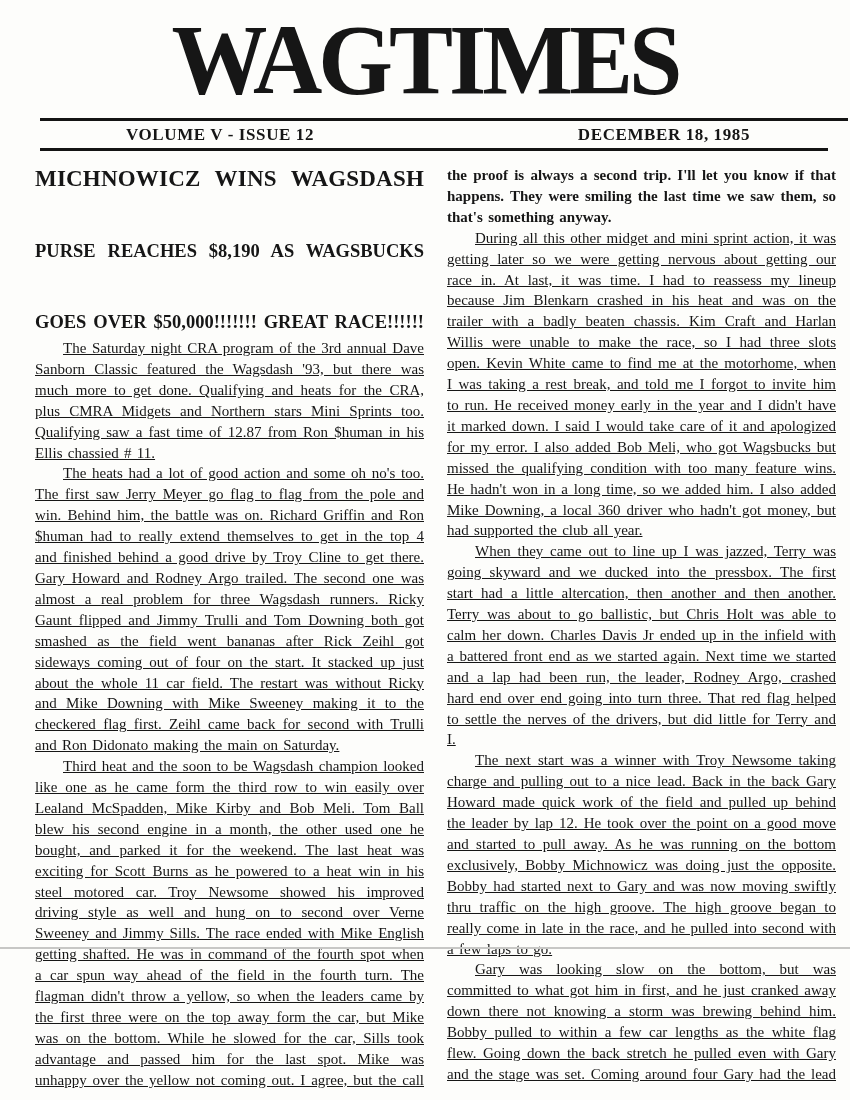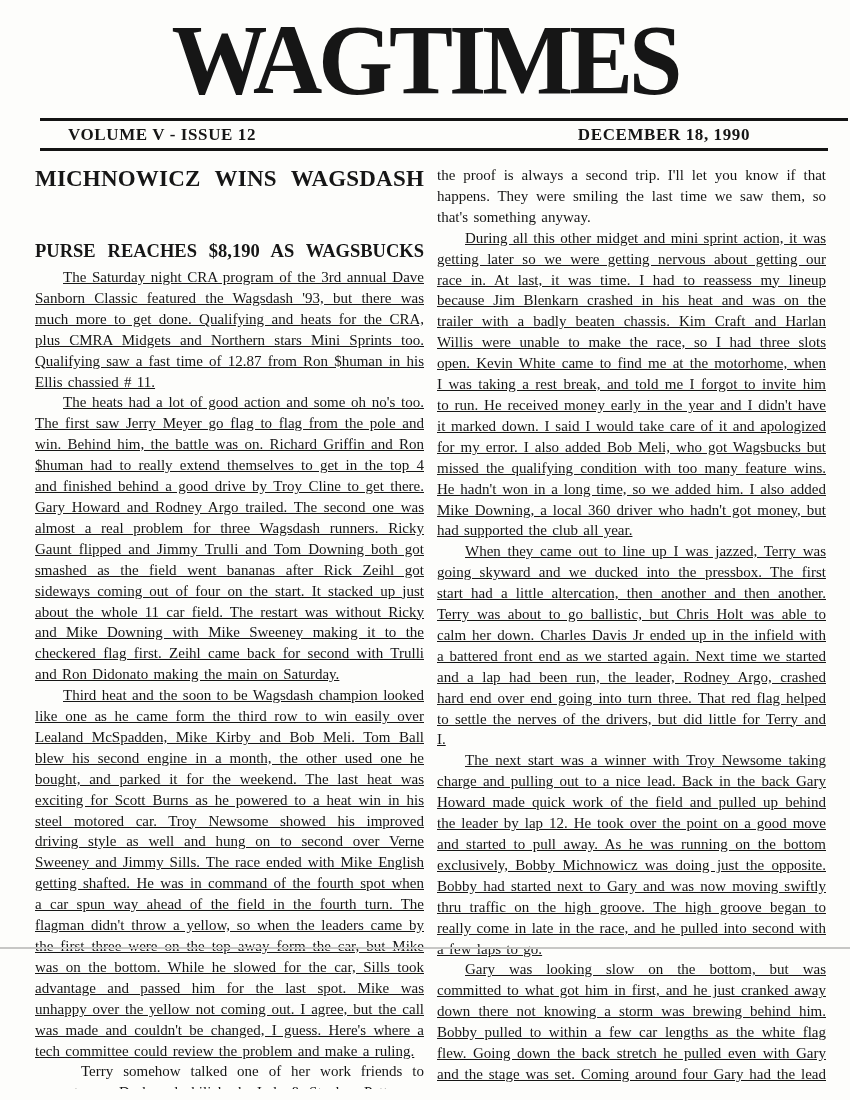--- a/index.html
+++ b/index.html
@@ -37,29 +37,30 @@
     margin-left: 40px;
     margin-right: 2px;
     background: #141414;
   }
   .rule-top { height: 3px; margin-top: 8px; }
   .rule-bottom { height: 3px; margin-right: 22px; }
   .issue-line {
     display: flex;
     justify-content: space-between;
     align-items: center;
-    padding: 4px 100px 3px 68px;
+    padding: 4px 100px 3px 102px;
     font-size: 17px;
     font-weight: bold;
     letter-spacing: 0.6px;
+    margin-left: 24px;
   }
   
   .columns {
     display: flex;
-    gap: 13px;
+    gap: 23px;
     padding: 14px 16px 0 35px;
     box-sizing: border-box;
     height: 938px;
     overflow: hidden;
   }
   .col {
     width: 389px;
     flex: 0 0 389px;
   }
   .headline {
@@ -85,21 +86,21 @@
   }
   p.body-text {
     margin: 0;
     font-size: 15px;
     line-height: 20.9px;
     text-align: justify;
     word-spacing: 1.6px;
   }
   p.indent { text-indent: 28px; text-decoration: underline; }
   p.indent-lg { text-indent: 46px; }
-  p.noindent { text-indent: 0; }
+  p.noindent { text-indent: 0; font-weight: bold; }
   .bold-inline { font-weight: normal; }
   
   .scan-edge {
     position: absolute;
     left: 0;
     right: 0;
     bottom: 5px;
     height: 2px;
     background: #c7c7c5;
   }
@@ -107,31 +108,32 @@
 </head>
 <body>
 
 <div class="page">
 
   <header class="masthead">
     <h1 class="masthead-title">WAGTIMES</h1>
     <div class="rule rule-top"></div>
     <div class="issue-line">
       <span>VOLUME V  - ISSUE 12</span>
-      <span>DECEMBER 18,  1990</span>
+      <span>DECEMBER 18,  1985</span>
     </div>
     <div class="rule rule-bottom"></div>
   </header>
 
   <main class="columns">
 
     <section class="col">
       <h2 class="headline">MICHNOWICZ WINS WAGSDASH</h2>
       <div class="subhead">
         <div>PURSE REACHES $8,190 AS WAGSBUCKS</div>
+        <div>GOES OVER $50,000!!!!!!! GREAT RACE!!!!!!</div>
       </div>
       <p class="body-text indent">The Saturday night CRA program of the 3rd annual Dave Sanborn Classic featured the Wagsdash '93, but there was much more to get done. Qualifying and heats for the CRA, plus CMRA Midgets and Northern stars Mini Sprints too. Qualifying saw a fast time of 12.87 from Ron $human in his Ellis chassied # 11.</p>
       <p class="body-text indent">The heats had a lot of good action and some oh no's too. The first saw Jerry Meyer go flag to flag from the pole and win. Behind him, the battle was on. Richard Griffin and Ron $human had to really extend themselves to get in the top 4 and finished behind a good drive by Troy Cline to get there. Gary Howard and Rodney Argo trailed. The second one was almost a real problem for three Wagsdash runners. Ricky Gaunt flipped and Jimmy Trulli and Tom Downing both got smashed as the field went bananas after Rick Zeihl got sideways coming out of four on the start. It stacked up just about the whole 11 car field. The restart was without Ricky and Mike Downing with Mike Sweeney making it to the checkered flag first. Zeihl came back for second with Trulli and Ron Didonato making the main on Saturday.</p>
       <p class="body-text indent">Third heat and the soon to be Wagsdash champion looked like one as he came form the third row to win easily over Lealand McSpadden, Mike Kirby and Bob Meli. Tom Ball blew his second engine in a month, the other used one he bought, and parked it for the weekend. The last heat was exciting for Scott Burns as he powered to a heat win in his steel motored car. Troy Newsome showed his improved driving style as well and hung on to second over Verne Sweeney and Jimmy Sills. The race ended with Mike English getting shafted. He was in command of the fourth spot when a car spun way ahead of the field in the fourth turn. The flagman didn't throw a yellow, so when the leaders came by the first three were on the top away form the car, but Mike was on the bottom. While he slowed for the car, Sills took advantage and passed him for the last spot. Mike was unhappy over the yellow not coming out. I agree, but the call was made and couldn't be changed, I guess. Here's where a tech committee could review the problem and make a ruling.</p>
       <p class="body-text indent-lg"><span>Terry somehow talked one of her work friends to come to our Dash and chili bash. </span><span class="bold-inline">Judy &amp; Stephen Pettegrew</span><span> came unknowingly to see this crazy world for the first time. Judy and Terry are always up to something at work and mostly it has to do with Terry's racing stuff. The Pettigrews also rented a motorhome from Cruise America and were staying at the track like us. They appeared to take in the races and enjoy them, but</span></p>
     </section>
 
     <section class="col">
       <p class="body-text noindent">the proof is always a second trip. I'll let you know if that happens. They were smiling the last time we saw them, so that's something anyway.</p>
       <p class="body-text indent">During all this other midget and mini sprint action, it was getting later so we were getting nervous about getting our race in. At last, it was time. I had to reassess my lineup because Jim Blenkarn crashed in his heat and was on the trailer with a badly beaten chassis. Kim Craft and Harlan Willis were unable to make the race, so I had three slots open. Kevin White came to find me at the motorhome, when I was taking a rest break, and told me I forgot to invite him to run. He received money early in the year and I didn't have it marked down. I said I would take care of it and apologized for my error. I also added Bob Meli, who got Wagsbucks but missed the qualifying condition with too many feature wins. He hadn't won in a long time, so we added him. I also added Mike Downing, a local 360 driver who hadn't got money, but had supported the club all year.</p>

